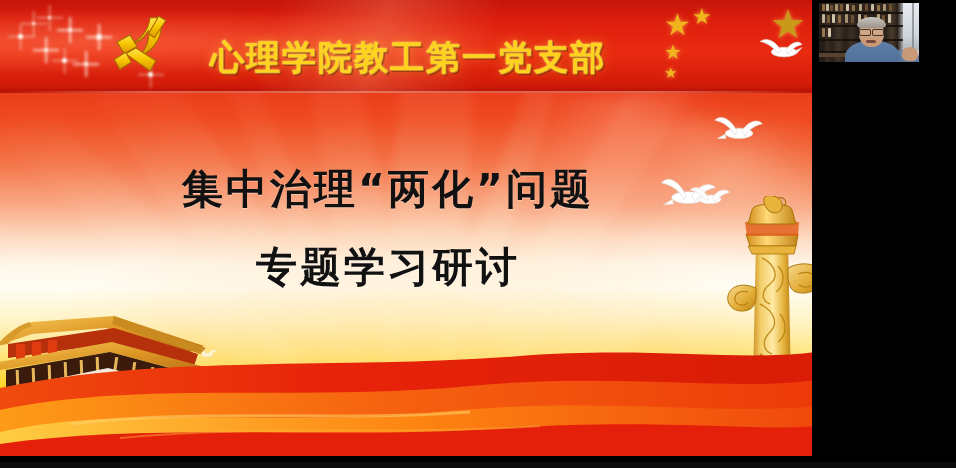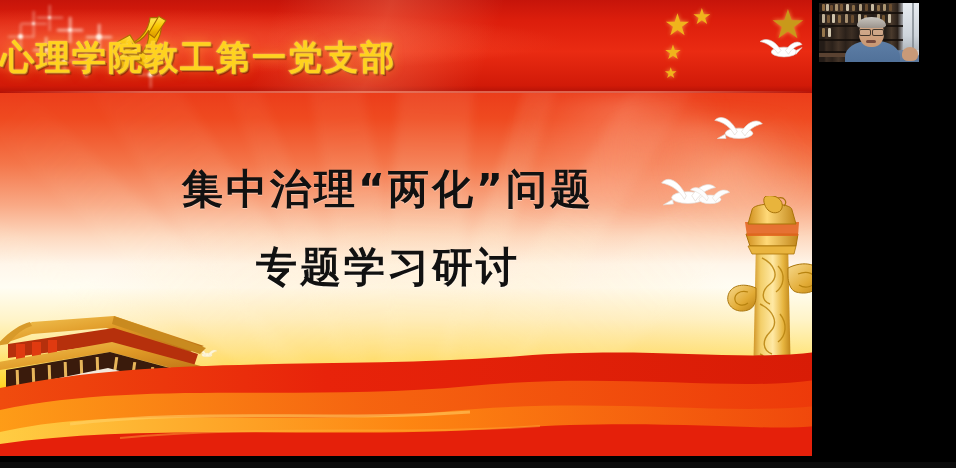--- a/index.html
+++ b/index.html
@@ -83,21 +83,21 @@
   }
   .spark::before{width:26px;height:1.6px;}
   .spark::after{width:1.6px;height:26px;}
 
   
   .emblem{position:absolute;left:104px;top:8px;width:72px;height:74px;}
   .emblem svg{width:100%;height:100%;display:block;}
 
   
   .header-title{
-    position:absolute;left:0;top:40px;width:816px;
+    position:absolute;left:0;top:40px;width:816px;text-align:center;
     font-size:34px;line-height:1;font-weight:bold;letter-spacing:2px;
     color:#ffd21e;
     text-shadow:
       0 0 2px #ffe98a,
       1px 1px 0 #b5700a,
       2px 2px 1px rgba(90,30,0,.55),
       0 0 12px rgba(255,190,40,.55);
     font-family:"DejaVu Sans","Liberation Sans",sans-serif;
   }
 

